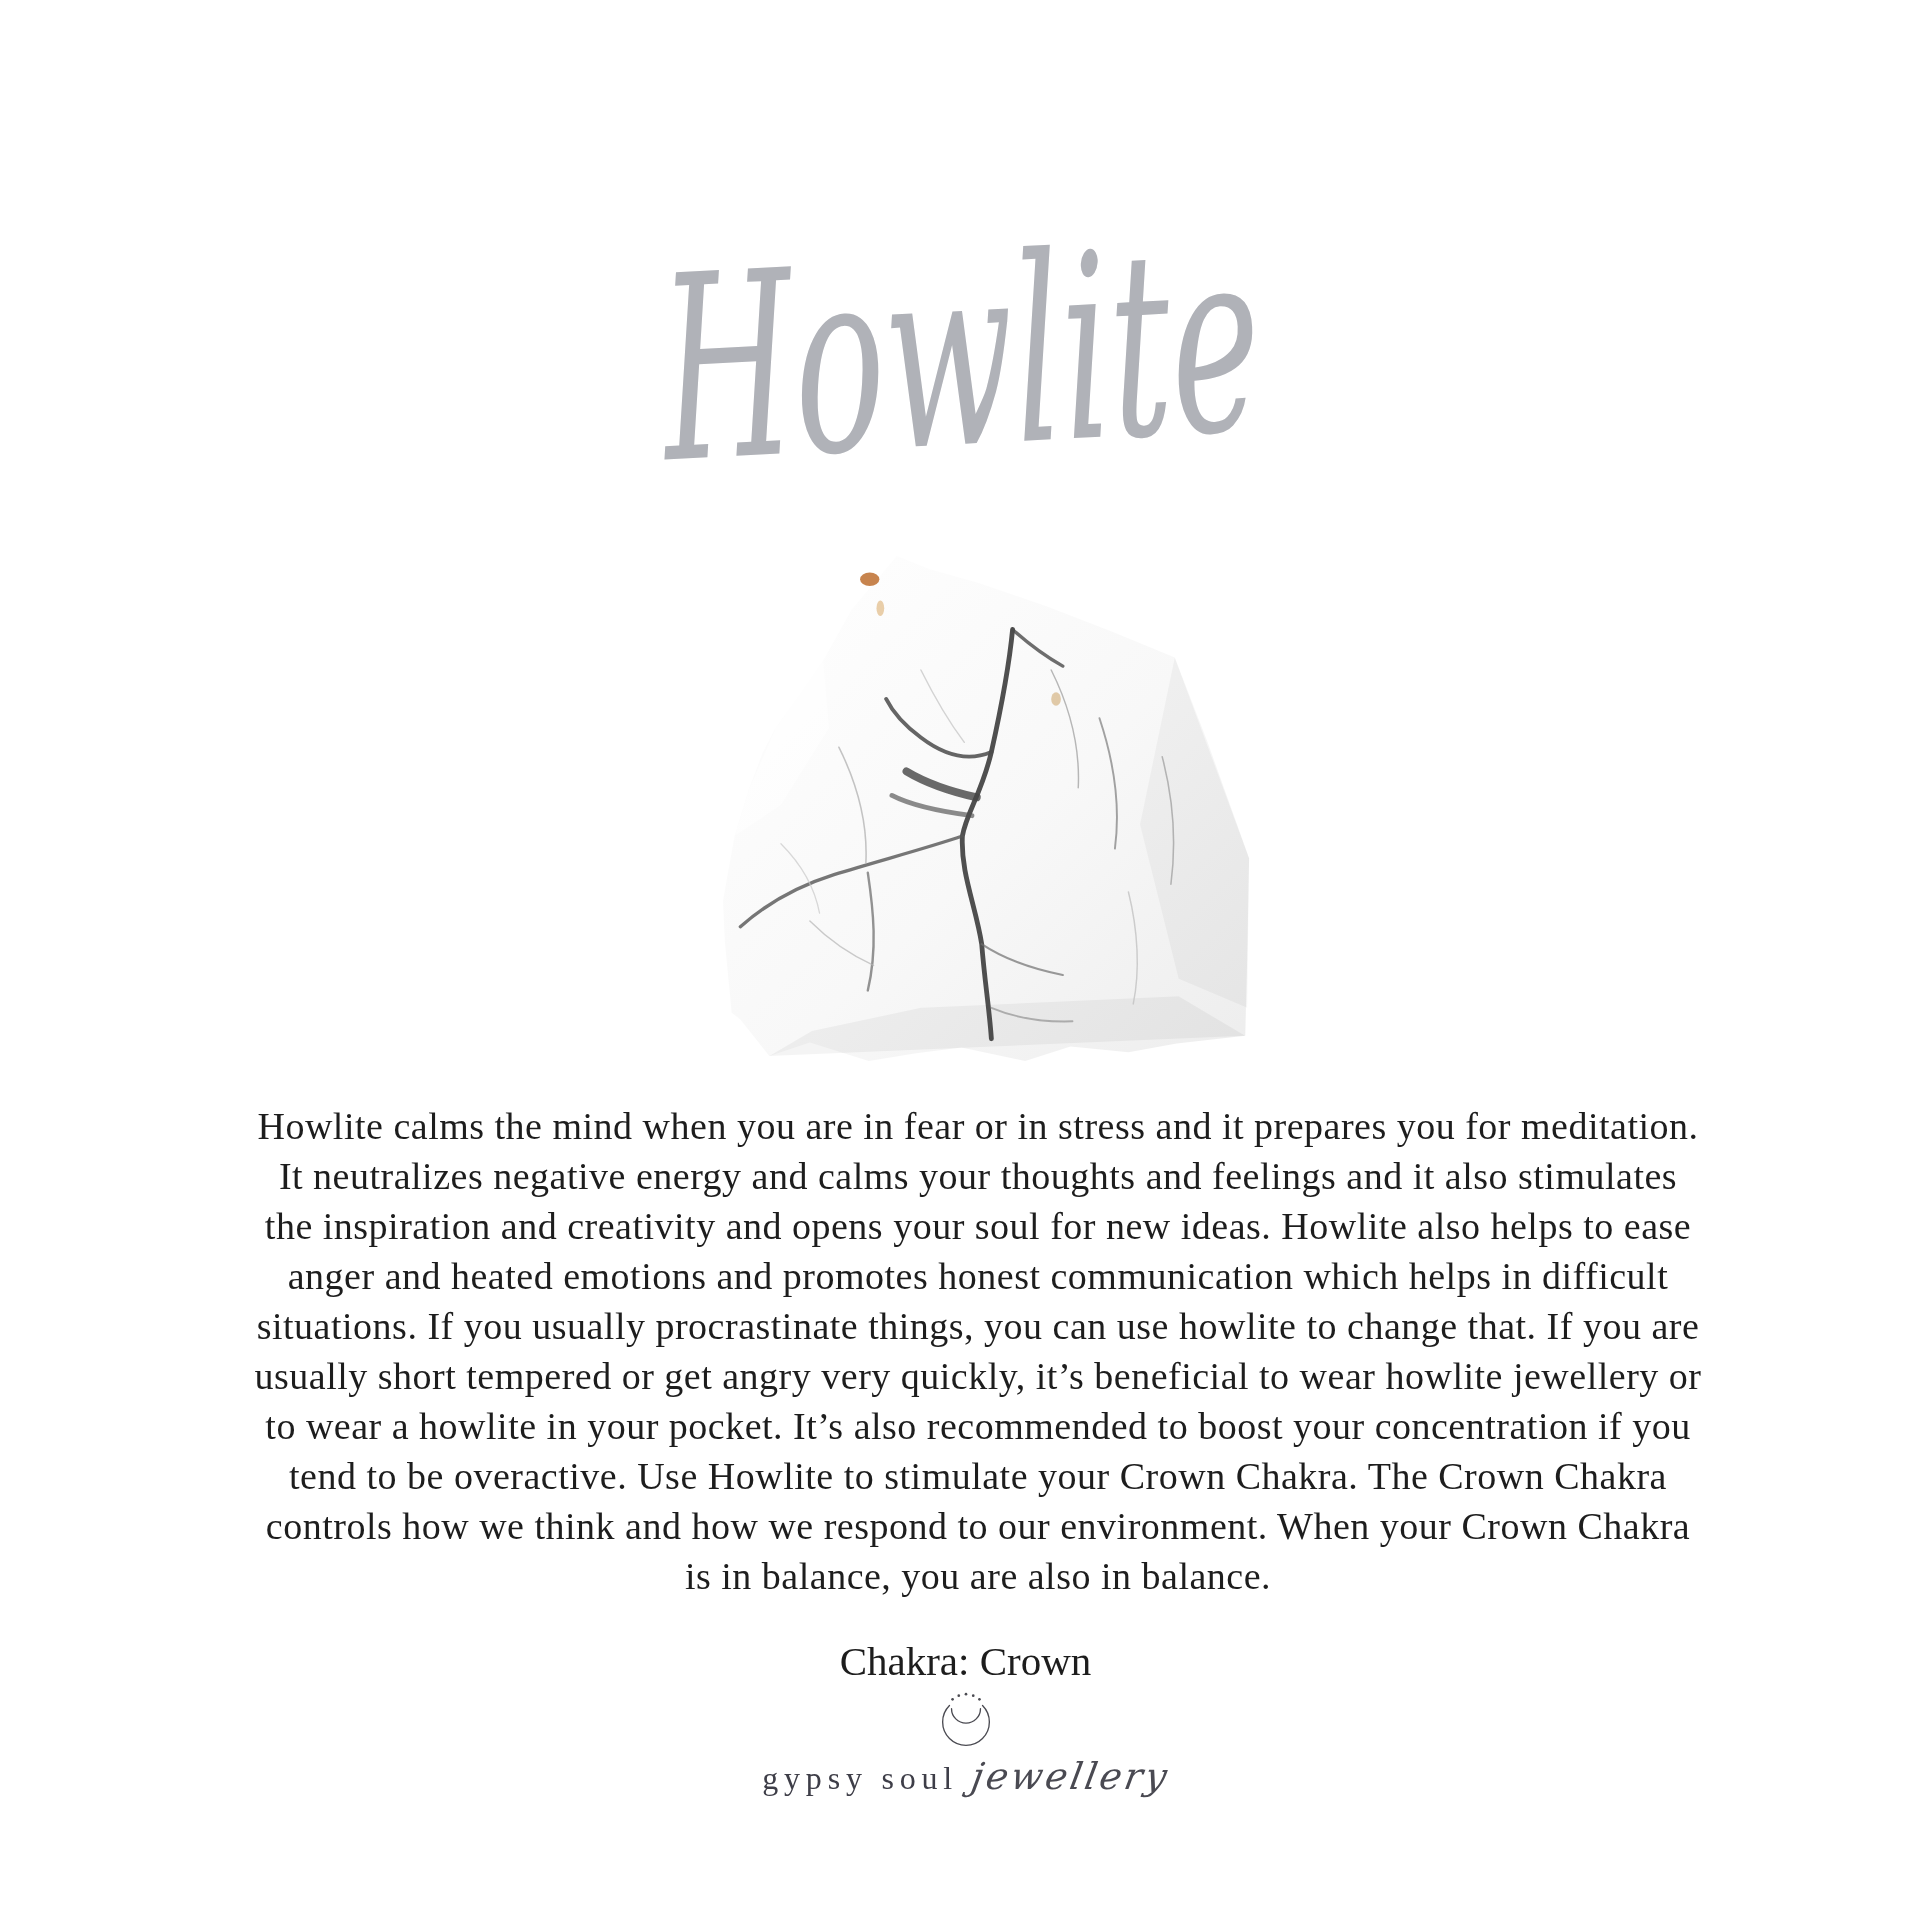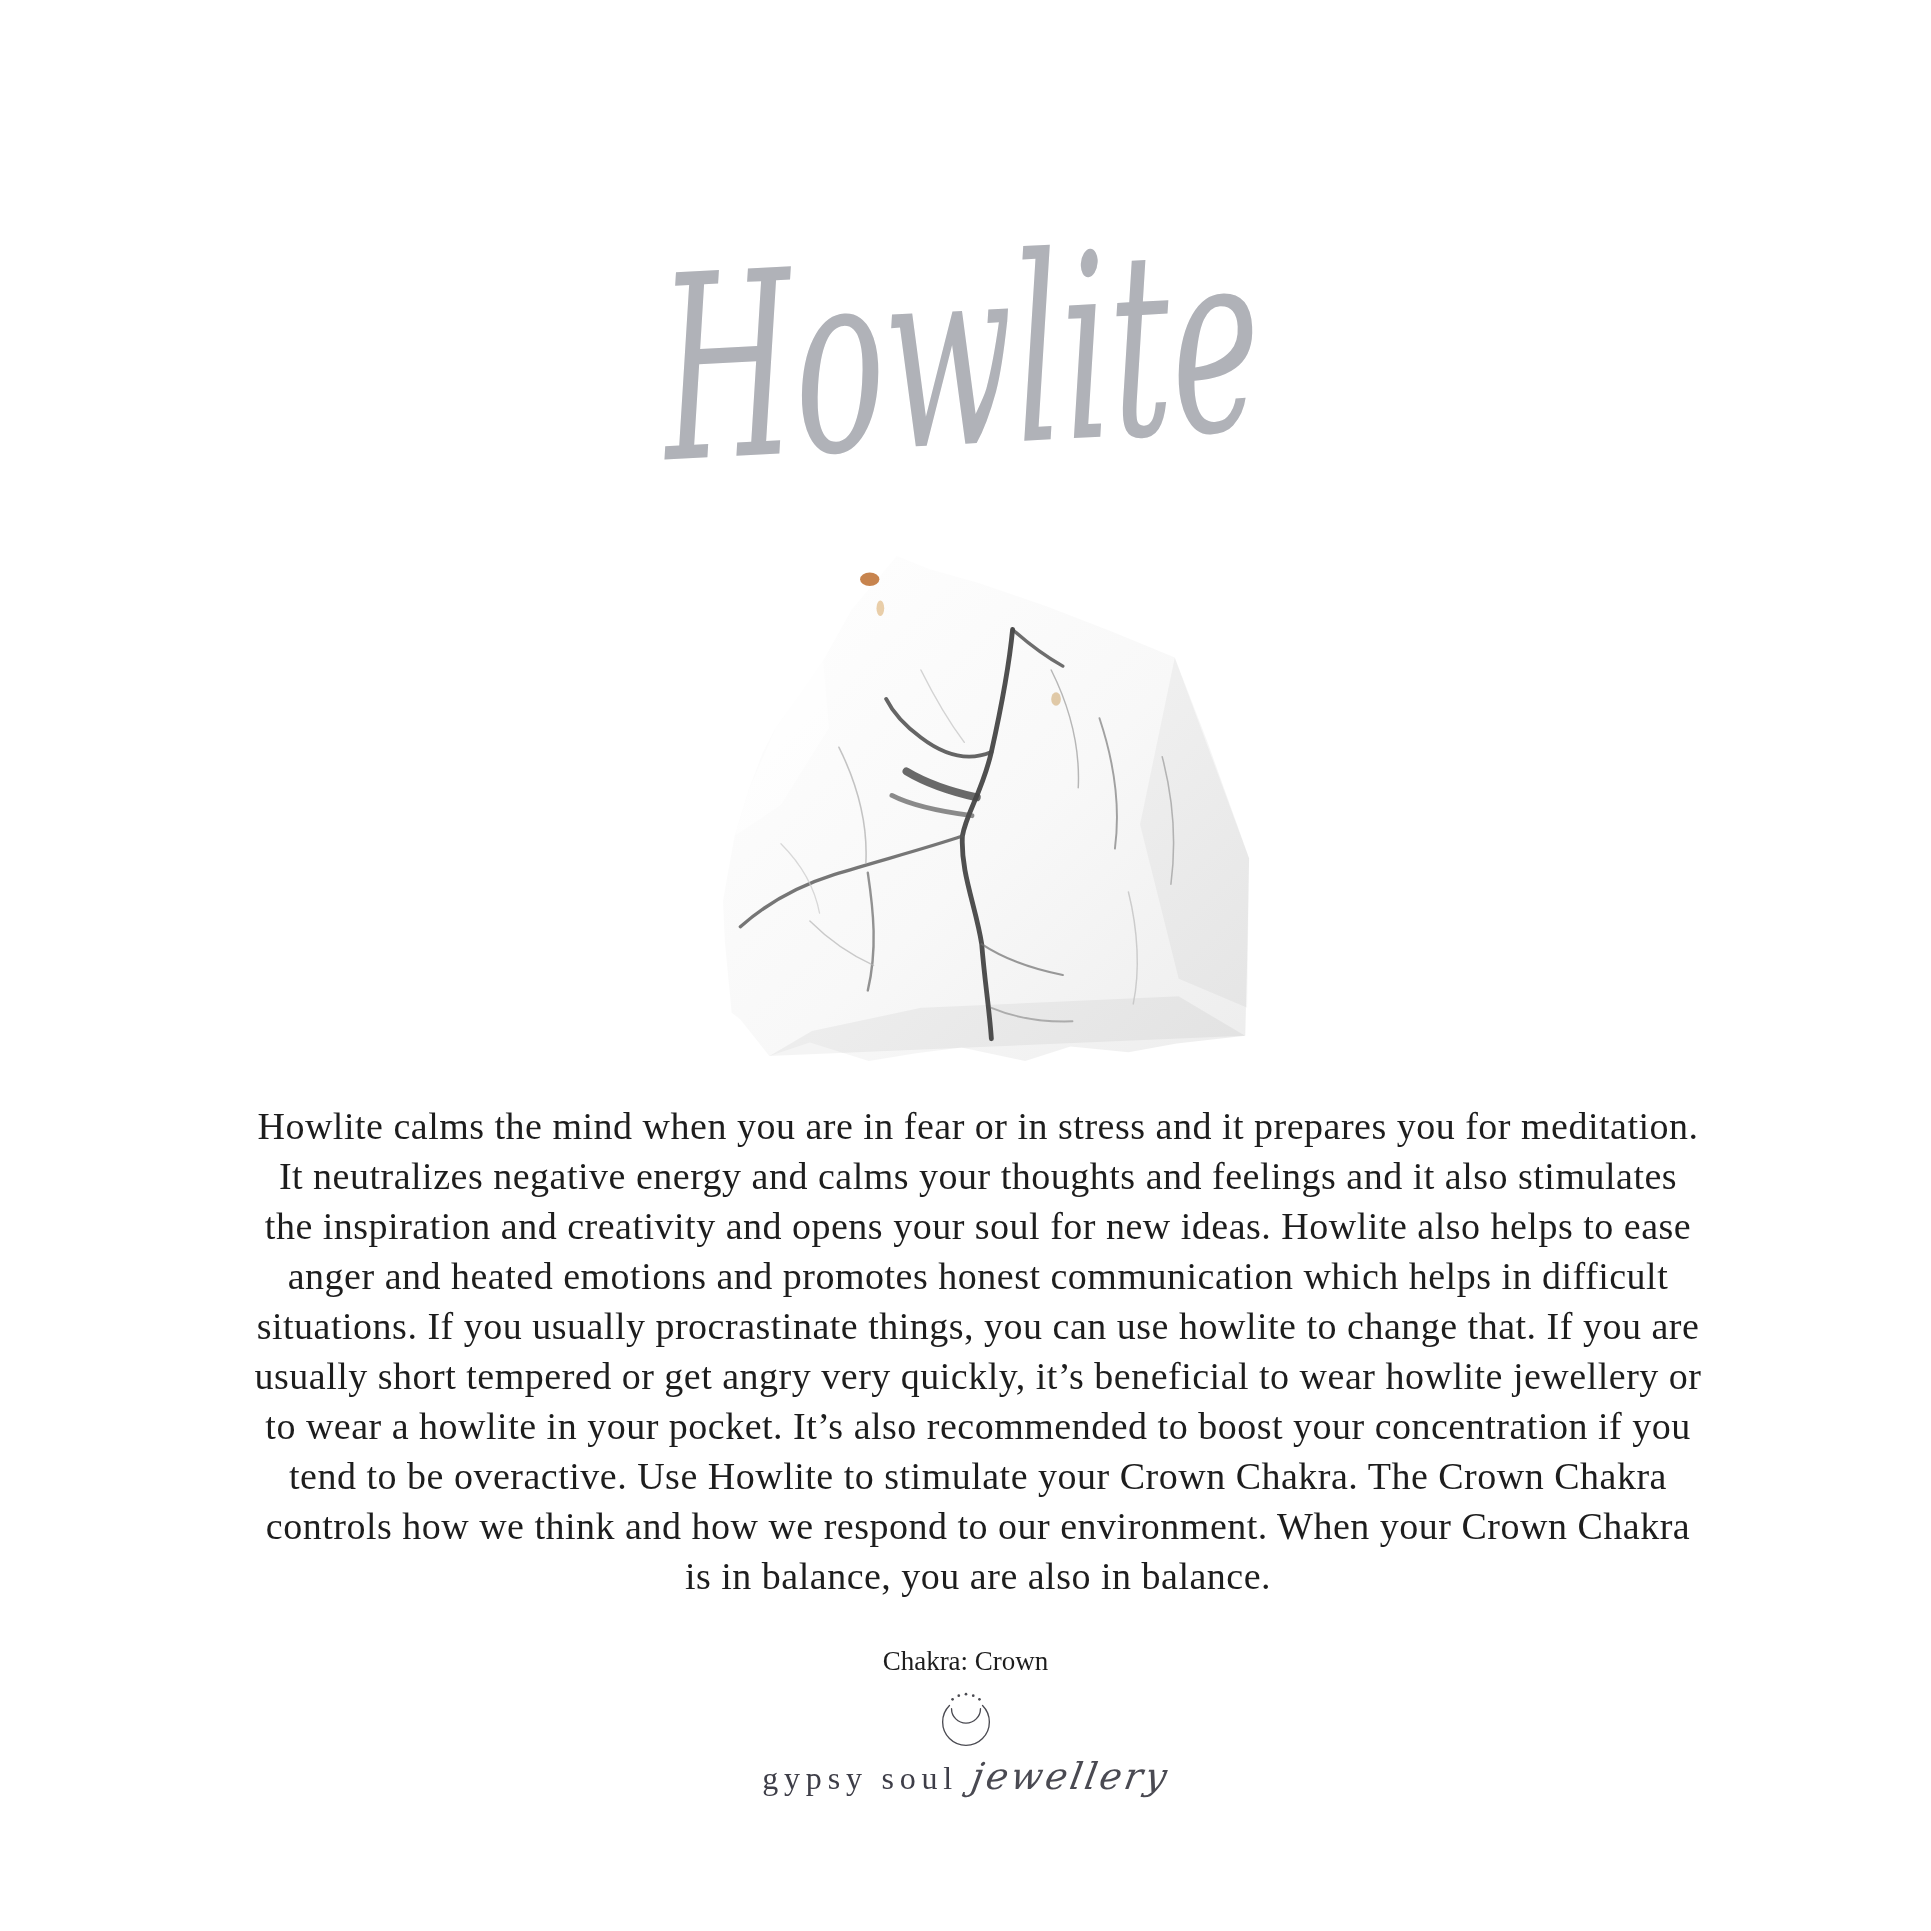--- a/index.html
+++ b/index.html
@@ -45,21 +45,21 @@
     white-space: pre-line;
   }
 
   
   .chakra {
     position: absolute;
     top: 1639px;
     left: 0;
     width: 1931px;
     text-align: center;
-    font-size: 27px;
+    font-size: 41px;
     line-height: 44px;
     color: #1d1d1d;
   }
 
   
   .logo {
     position: absolute;
     top: 1691px;
     left: 0;
     width: 1931px;

